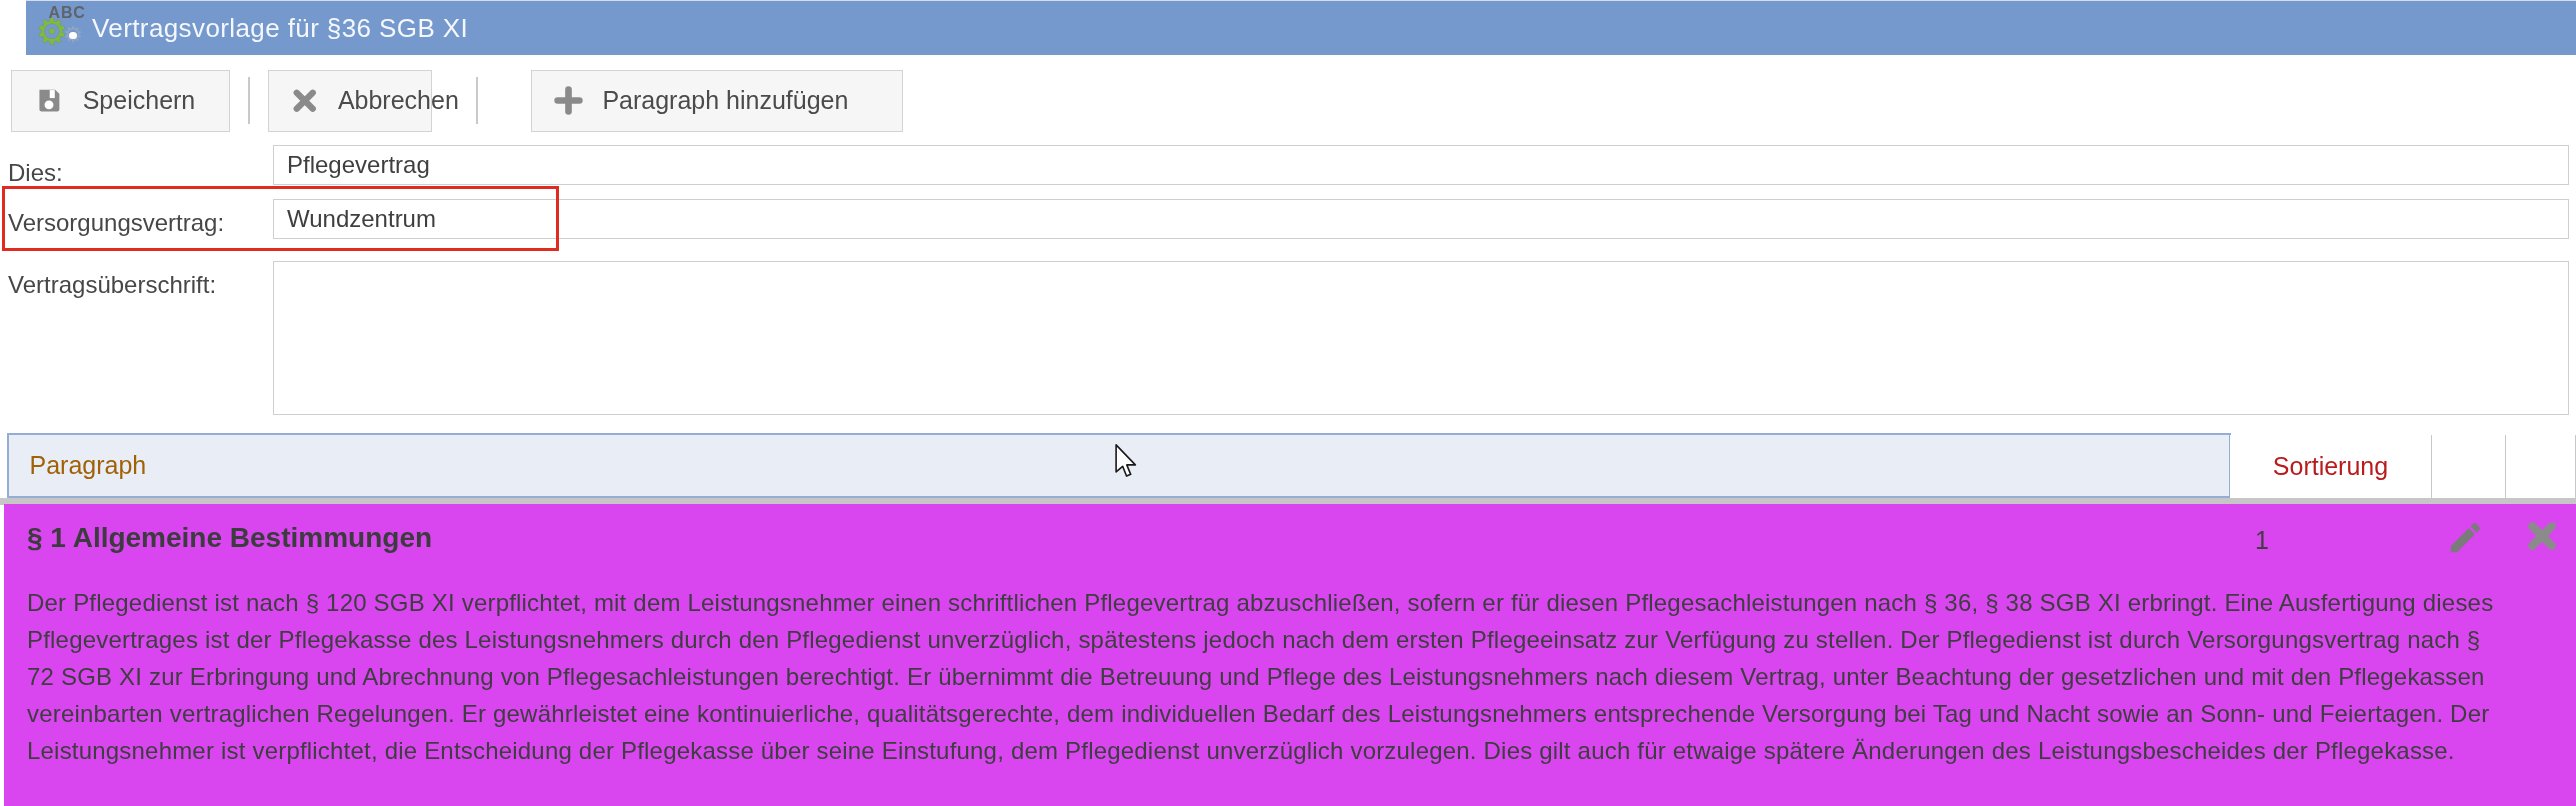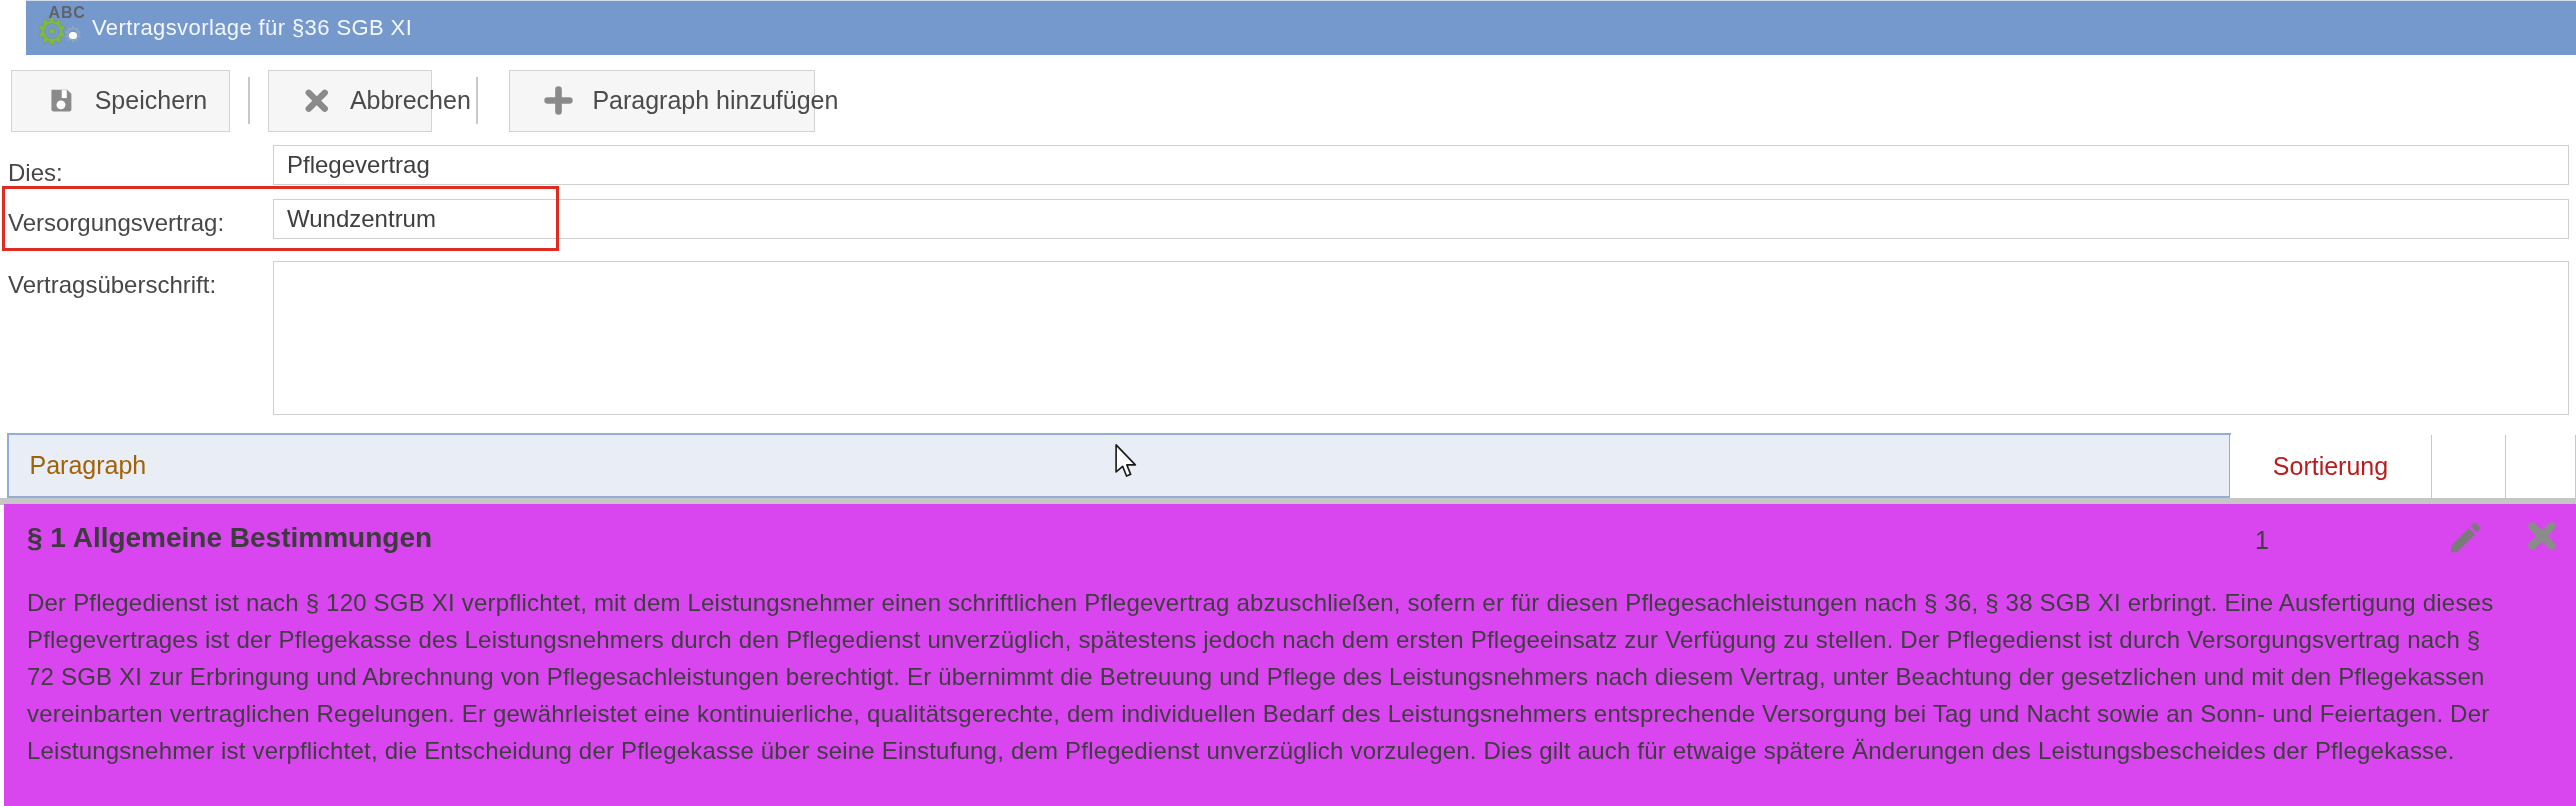--- a/index.html
+++ b/index.html
@@ -23,33 +23,33 @@
   .app-icon .abc{
     position:absolute;top:-0.8px;left:11.3px;
     font-size:16px;font-weight:bold;color:#5f646b;letter-spacing:0.8px;
   }
   .gear{font-family:"DejaVu Sans", sans-serif;line-height:1;position:absolute;}
   .gear-green{left:-1.6px;top:9.7px;font-size:36px;color:#82b93f;text-shadow:0 0 0.8px #5c8d2b;}
   .gear-blue{left:26px;top:19.4px;font-size:22px;color:#8ea6c4;}
   .gear-dot{position:absolute;left:32px;top:27.5px;width:7.3px;height:7.3px;border-radius:50%;background:#fdfdfd;}
   .window-title{
     margin-left:5.7px;
-    color:#f4f7fb;font-size:22px;font-weight:400;letter-spacing:0.4px;
+    color:#f4f7fb;font-size:26px;font-weight:400;letter-spacing:0.4px;
   }
   
   .toolbar{position:absolute;left:0;top:55px;width:2576px;height:91px;background:#fff;}
   .tb-btn{
     position:absolute;top:14.6px;height:62px;
     background:#f6f6f6;border:1.6px solid #d3d3d3;box-sizing:border-box;
-    display:flex;align-items:center;gap:19.4px;padding:0 34px;
+    display:flex;align-items:center;gap:19.4px;padding:0 22px;
     font-size:25px;color:#4b4b4b;cursor:default;white-space:nowrap;
   }
   #btn-save{left:11.3px;width:219px;}
   #btn-cancel{left:268px;width:164px;}
-  #btn-add{left:509px;width:306px;}
+  #btn-add{left:531px;width:372px;}
   .tb-sep{position:absolute;top:22px;width:1.6px;height:47px;background:#c9c9c9;}
   #sep-1{left:248px;}
   #sep-2{left:476px;}
   .tb-icon{flex:0 0 auto;display:block;}
   
   .form-label{
     position:absolute;left:8px;
     font-size:24px;color:#474747;white-space:nowrap;
   }
   #label-name{top:159px;}

